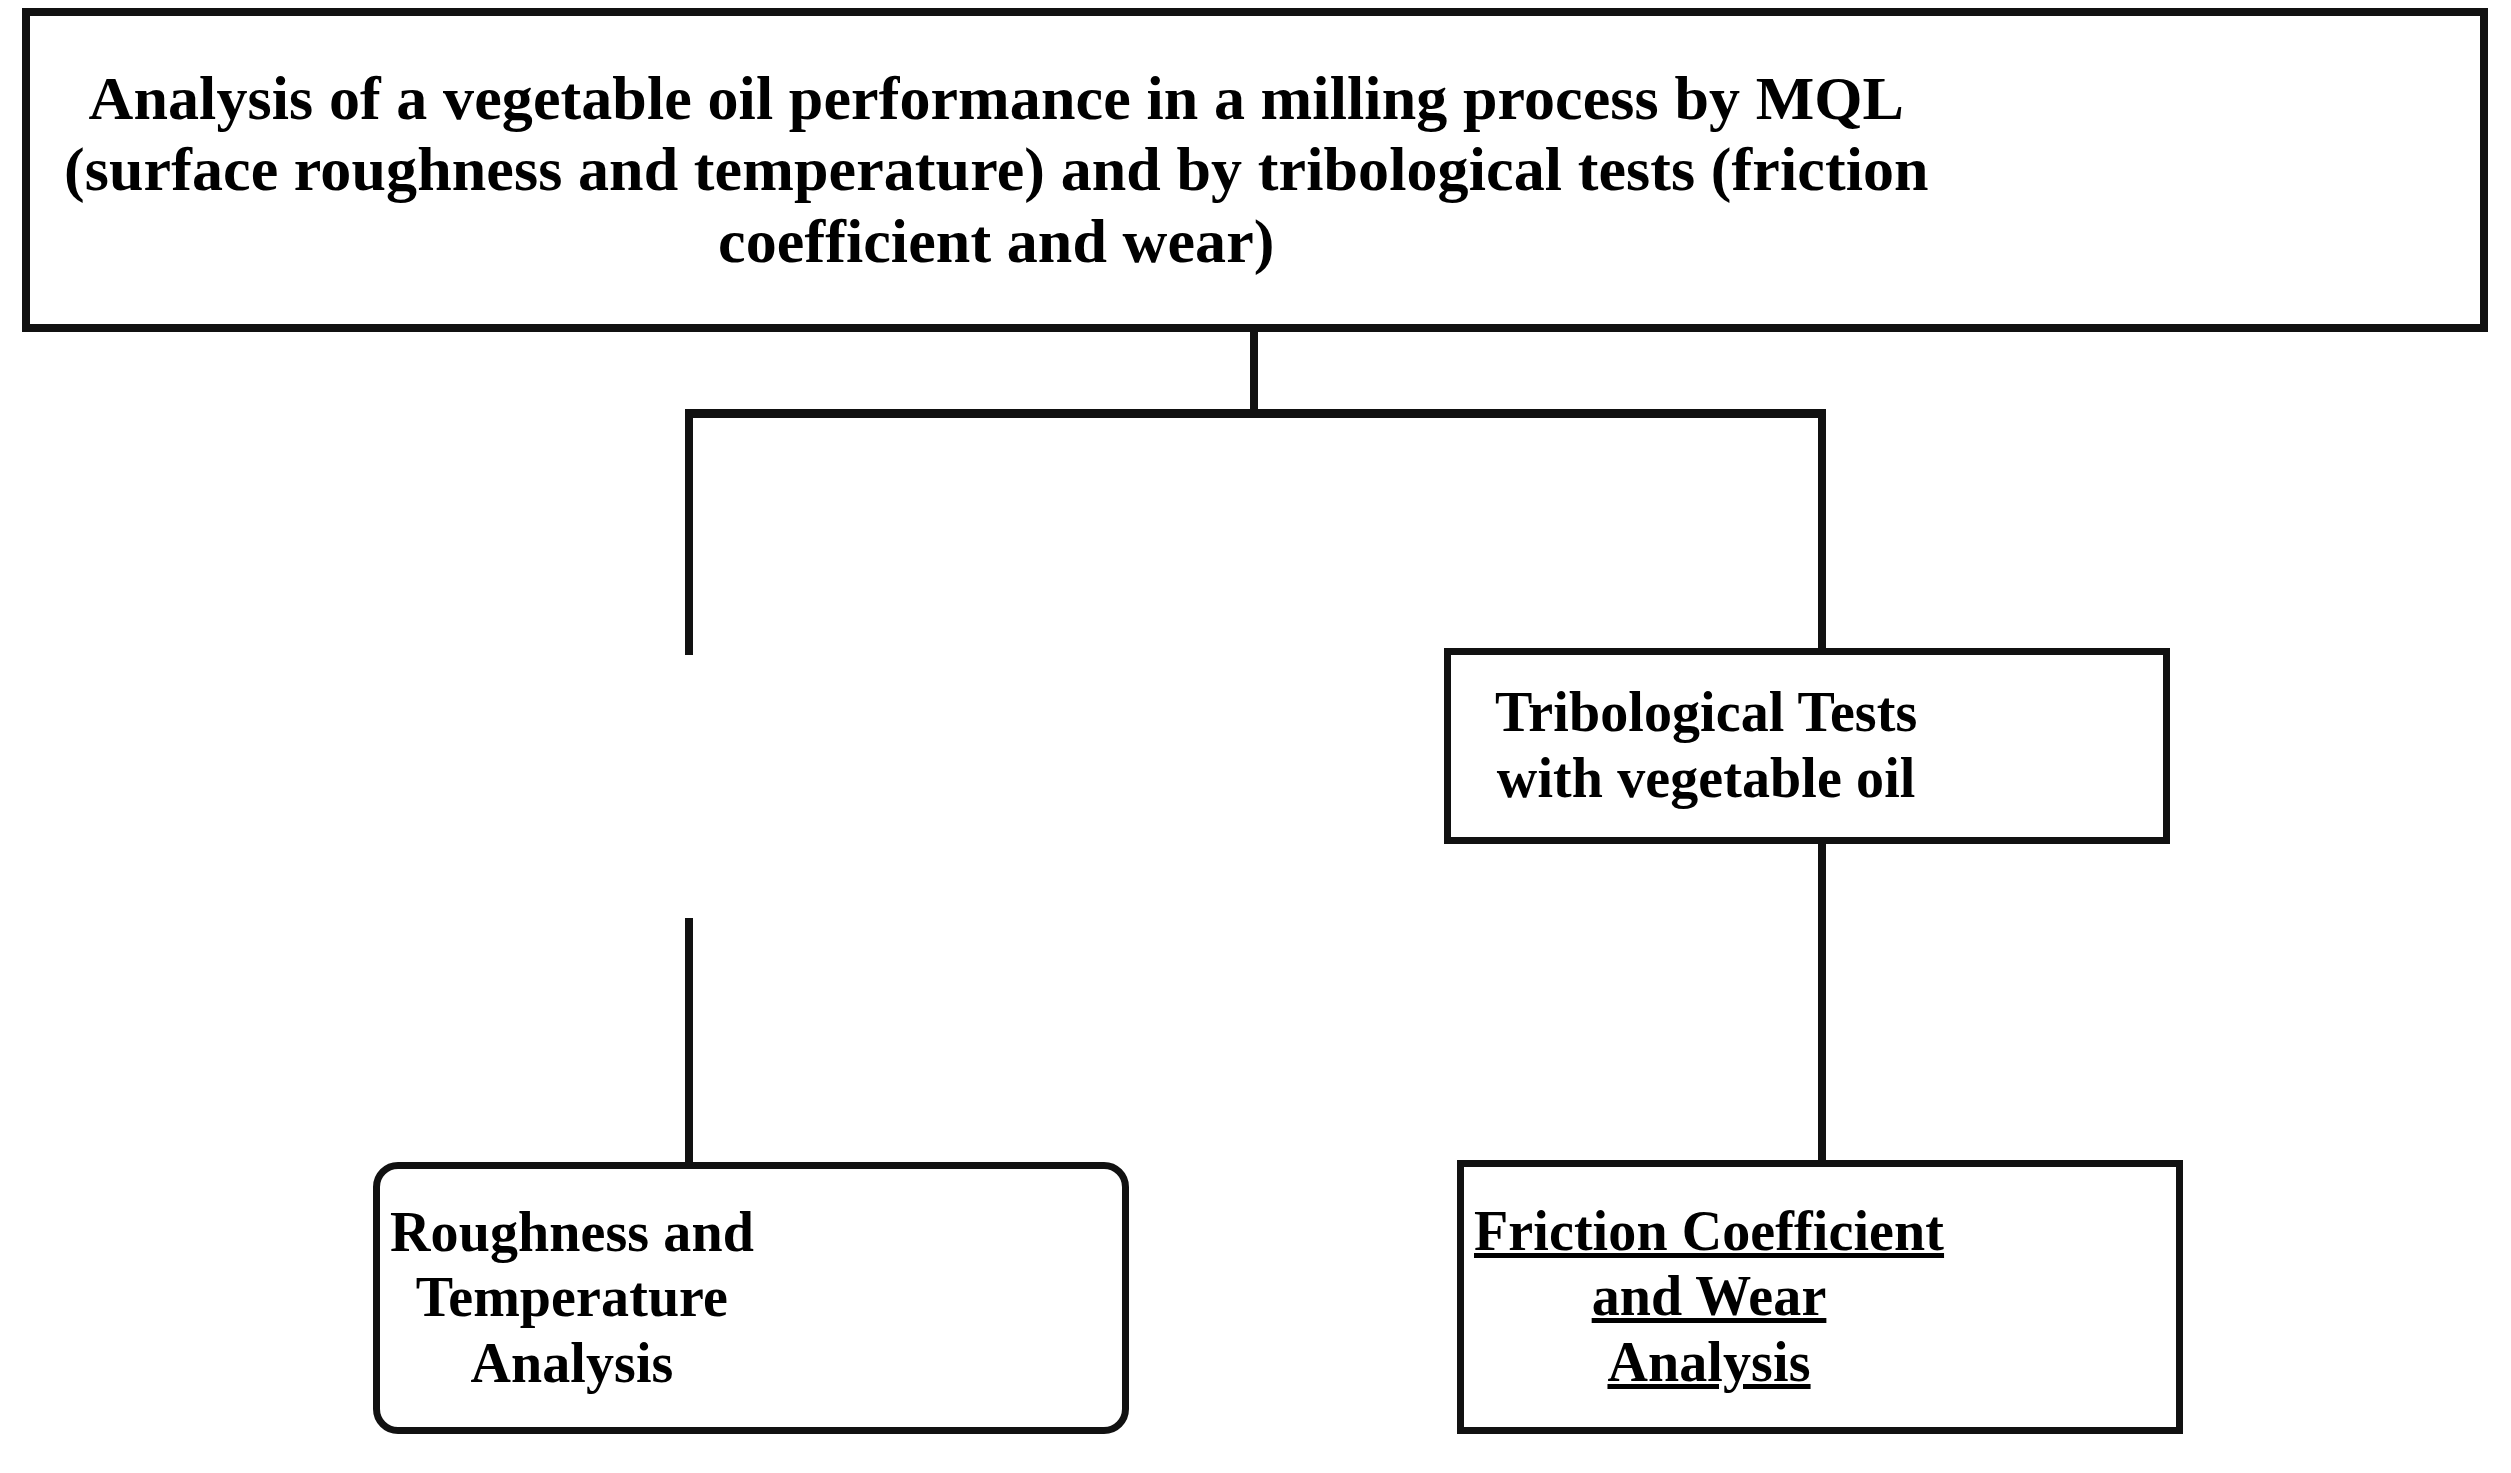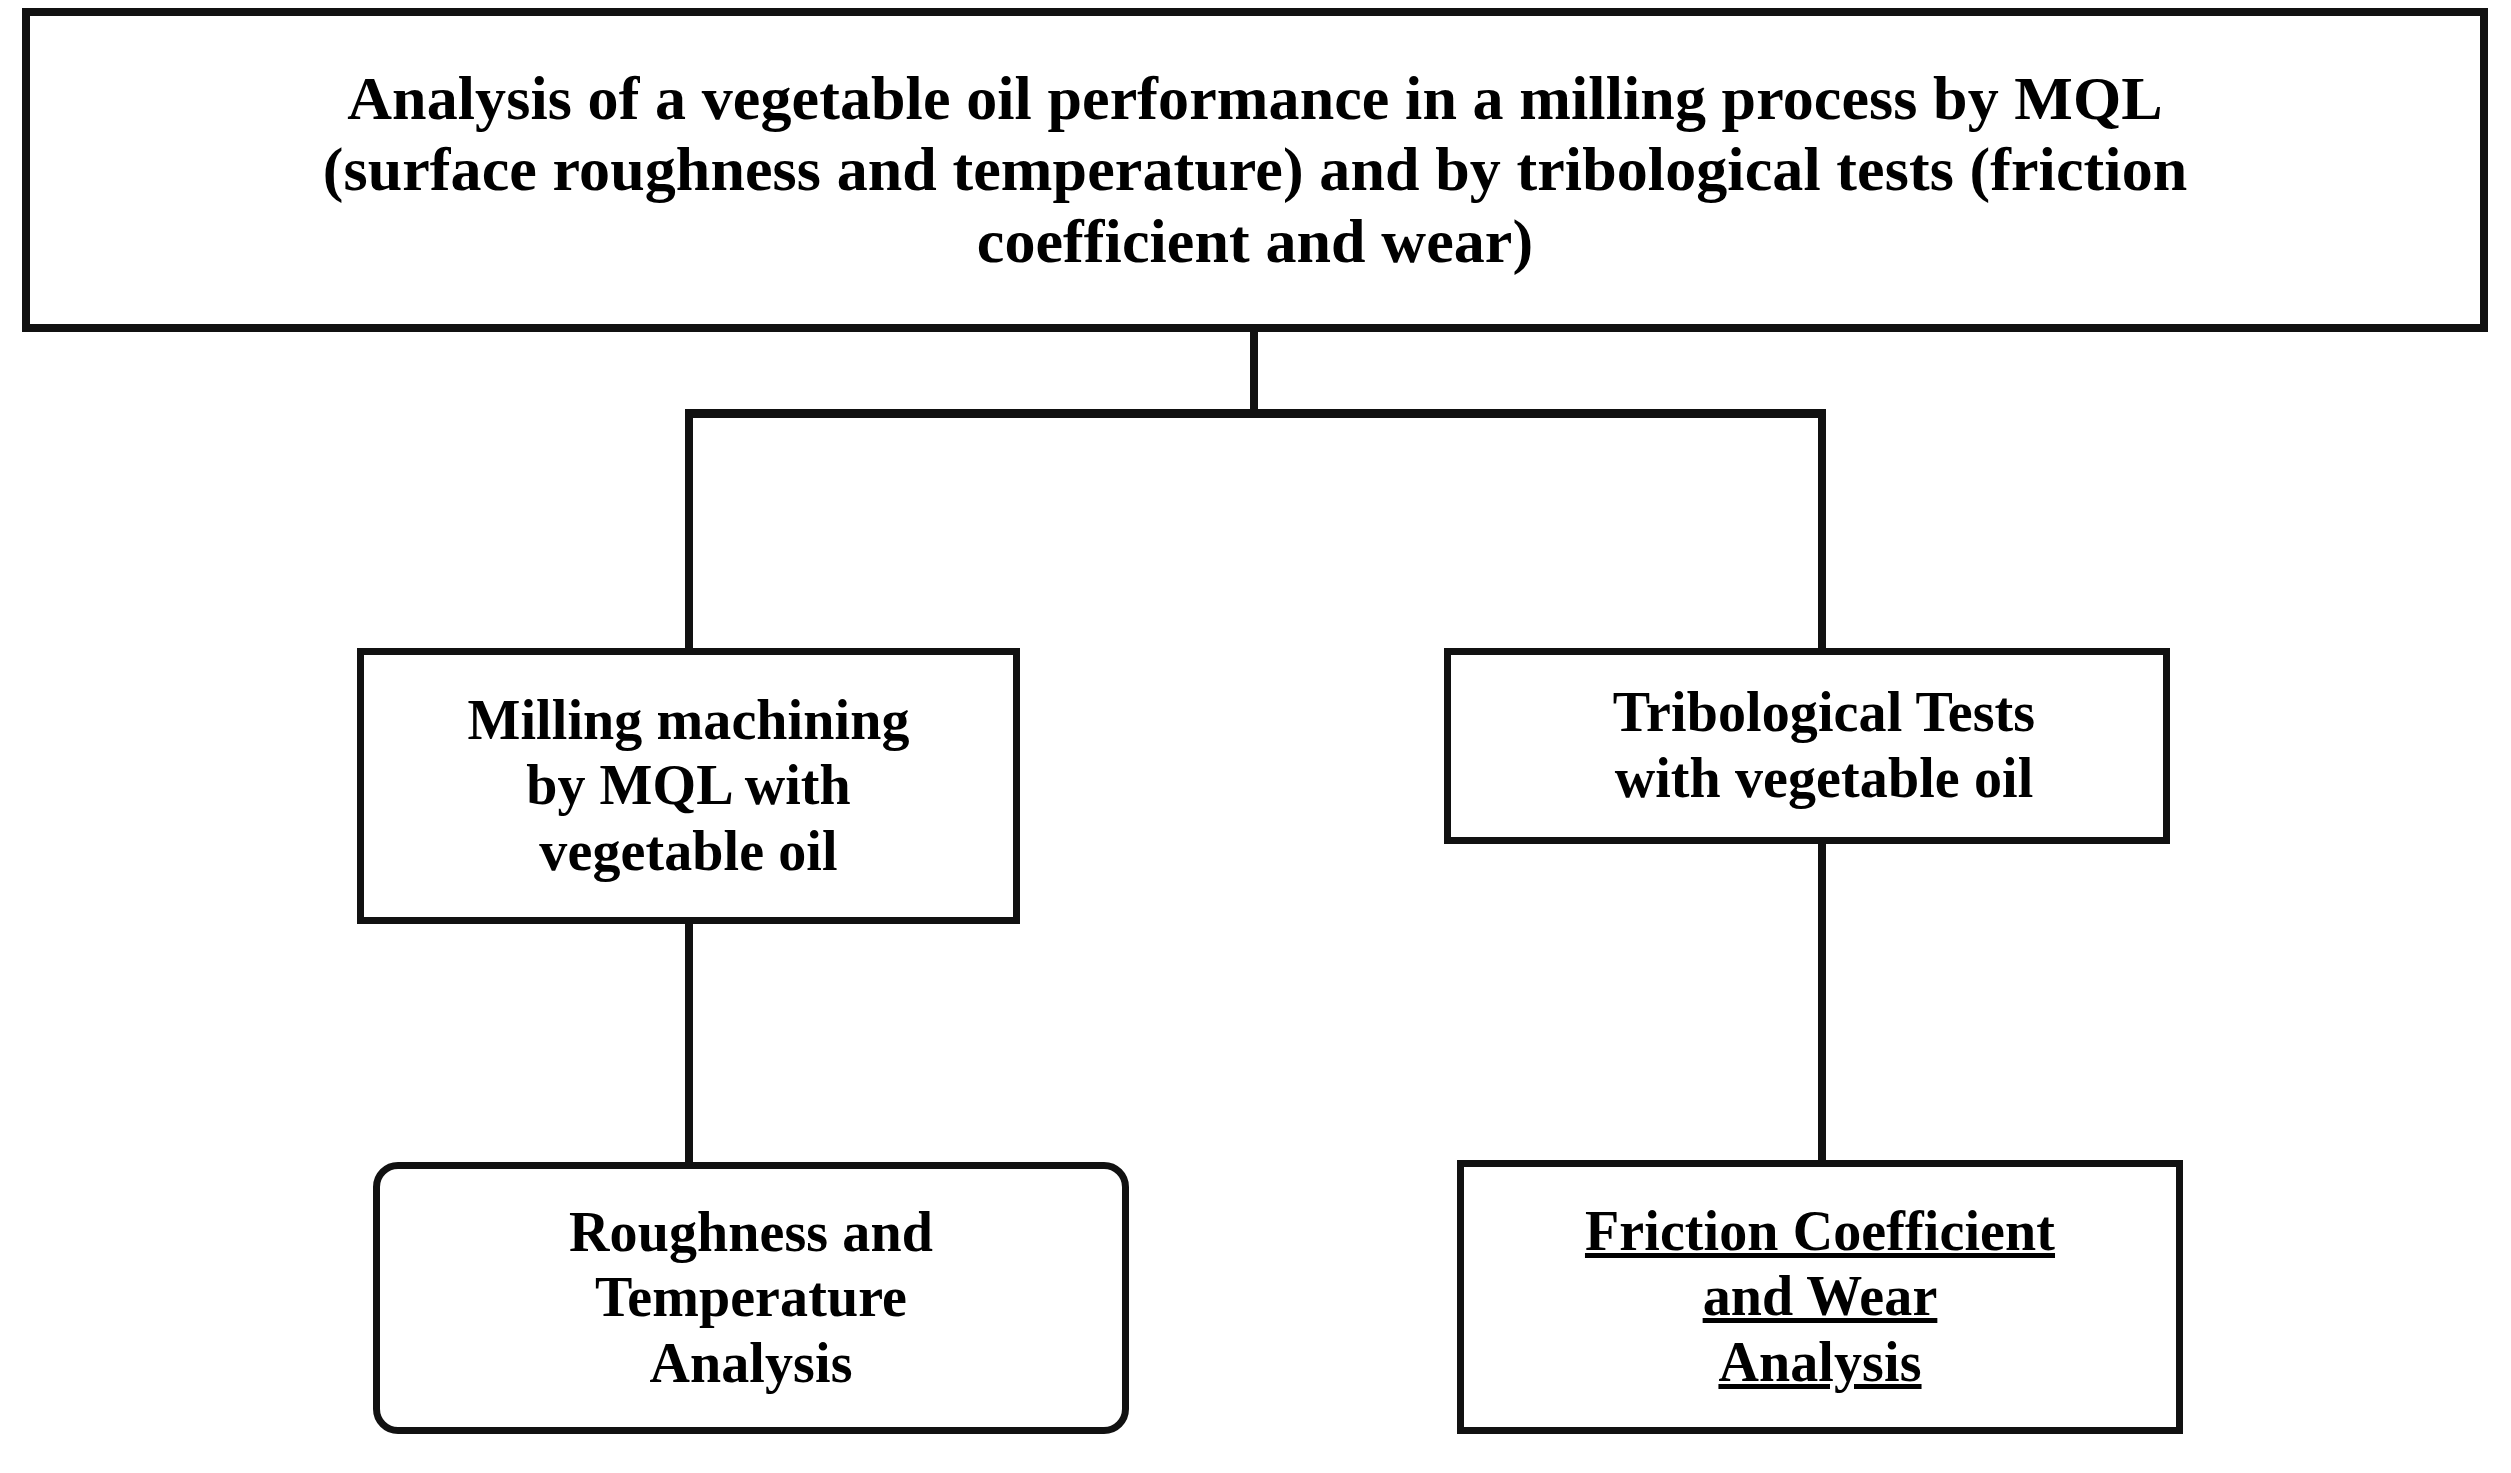--- a/index.html
+++ b/index.html
@@ -17,21 +17,20 @@
   }
 
   
   .node {
     position: absolute;
     box-sizing: border-box;
     background: #ffffff;
     border: 7px solid #111111;
     display: flex;
     align-items: center;
-    justify-content: center;
     text-align: center;
     z-index: 3;
   }
   .node .label {
     font-weight: bold;
     color: #000000;
     line-height: 1.17;
     letter-spacing: 0.1px;
     padding: 0 10px;
     white-space: pre-line;
@@ -121,25 +120,20 @@
   <div class="conn conn-v" id="conn-right-drop"></div>
   <div class="conn conn-v" id="conn-left-link"></div>
   <div class="conn conn-v" id="conn-right-link"></div>
 
   <div class="node" id="node-root">
     <div class="label">Analysis of a vegetable oil performance in a milling process by MQL
 (surface roughness and temperature) and by tribological tests (friction
 coefficient and wear)</div>
   </div>
 
-  <div class="node" id="node-milling">
-    <div class="label">Milling machining
-by MQL with
-vegetable oil</div>
-  </div>
 
   <div class="node" id="node-tribological">
     <div class="label">Tribological Tests
 with vegetable oil</div>
   </div>
 
   <div class="node" id="node-roughness">
     <div class="label">Roughness and
 Temperature
 Analysis</div>

